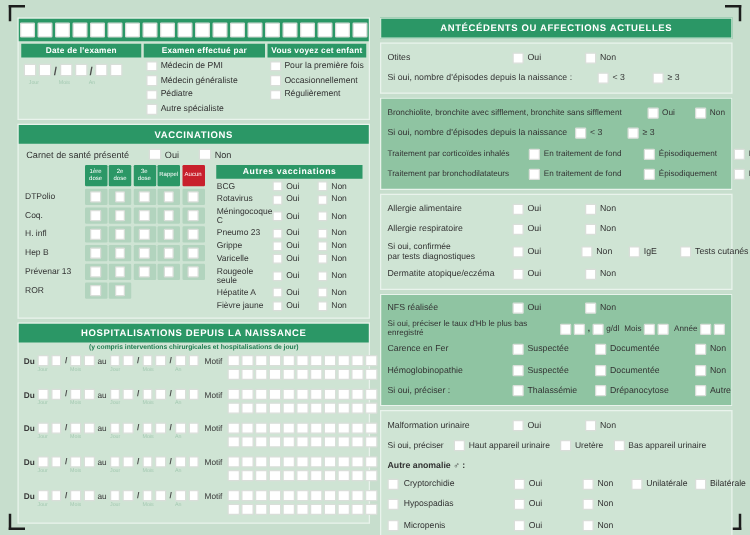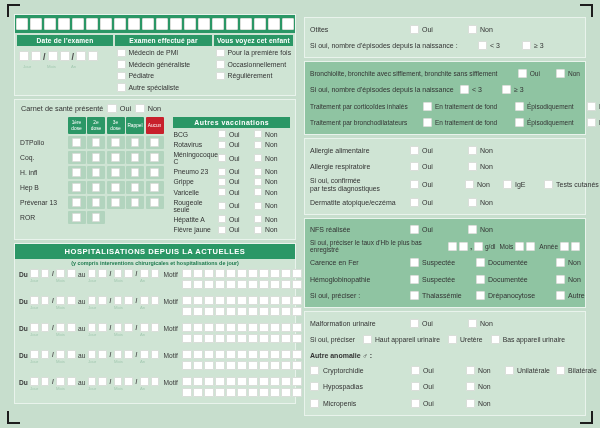--- a/index.html
+++ b/index.html
@@ -34,21 +34,21 @@
   .trio .bar{font-size:6.6px;letter-spacing:.2px;padding:2px 0;border:none}
   .datebits{display:flex;align-items:center;gap:2px;padding:5px 2px 0 2px}
   .datebits .bx{width:10px;height:10px}
   .datebits .sl{font-weight:bold;font-size:9px;color:#4a4a4a}
   .datesubs{display:flex;gap:14px;padding:2px 0 0 6px}
   .sub{font-style:normal;font-size:5px;color:#a3c9b1;transform:scale(.85);transform-origin:left top;display:block}
   .chk-row{display:flex;align-items:center;gap:3px;font-size:6.9px;margin:3px 0 0 2px;white-space:nowrap}
   .chk-row .bx{width:8.5px;height:8.5px}
 
   
-  .carnet{display:flex;align-items:flex-start;gap:4px;font-size:7.3px;padding:4px 6px 1px 6px}
+  .carnet{display:flex;align-items:flex-start;gap:16px;font-size:7.3px;padding:4px 6px 1px 6px}
   .carnet .bx{width:9.5px;height:9.5px}
   .vaccwrap{display:flex;gap:8px;padding:3px 5px 5px 5px}
   .vgrid{width:146px}
   .vhead{display:grid;grid-template-columns:46px repeat(5,18px);gap:1.5px;align-items:end}
   .vcolh{background:#2b9766;color:#fff;font-size:4.8px;line-height:1.1;text-align:center;height:17px;display:flex;flex-direction:column;justify-content:center;border-radius:1px}
   .vcolh.red{background:#c8202c}
   .vrow{display:grid;grid-template-columns:46px repeat(5,18px);gap:1.5px;margin-top:1.5px;align-items:center}
   .vlabel{font-size:6.8px;white-space:nowrap}
   .vcell{background:#b2d4be;height:13.5px;display:flex;align-items:center;justify-content:center;border-radius:1px}
   .vcell .bx{width:8.5px;height:8.5px}
@@ -173,20 +173,21 @@
           </div>
         <div class="chk-row">
             <i class="bx"></i>
             <span>Régulièrement</span>
           </div>
       </div>
     </div>
   </div>
 
   <div class="panel">
+    <div class="bar" style="border:none">VACCINATIONS</div>
     <div class="carnet">
       <span>Carnet de santé présenté</span>
       <span class="opt">
           <i class="bx"></i>
           <em>Oui</em>
         </span>
       <span class="opt">
           <i class="bx"></i>
           <em>Non</em>
         </span>
@@ -416,21 +417,21 @@
             <span class="opt">
               <i class="bx"></i>
               <em>Non</em>
             </span>
           </div>
       </div>
     </div>
   </div>
 
   <div class="panel">
-    <div class="bar" style="border:none">HOSPITALISATIONS DEPUIS LA ACTUELLES</div>
+    <div class="bar" style="border:none">HOSPITALISATIONS DEPUIS LA NAISSANCE</div>
     <div class="hsub">(y compris interventions chirurgicales et hospitalisations de jour)</div>
 
       <div class="hrow">
         <span class="hword">Du</span>
         <span class="grp">
           <span class="bxs">
             <i class="bx"></i>
             <i class="bx"></i>
           </span>
           <i class="sub">Jour</i>
@@ -783,20 +784,21 @@
             <i class="bx"></i>
             <i class="bx"></i>
           </span>
         </span>
       </div>
 
   </div>
 </div>
 
 <div class="col right">
+  <div class="bar">ANTÉCÉDENTS  OU AFFECTIONS ACTUELLES</div>
 
   <div class="panel" style="padding:3px 0">
     <div class="rrow g-std">
       <span>Otites</span>
       <span class="opt">
           <i class="bx"></i>
           <em>Oui</em>
         </span>
       <span class="opt">
           <i class="bx"></i>

